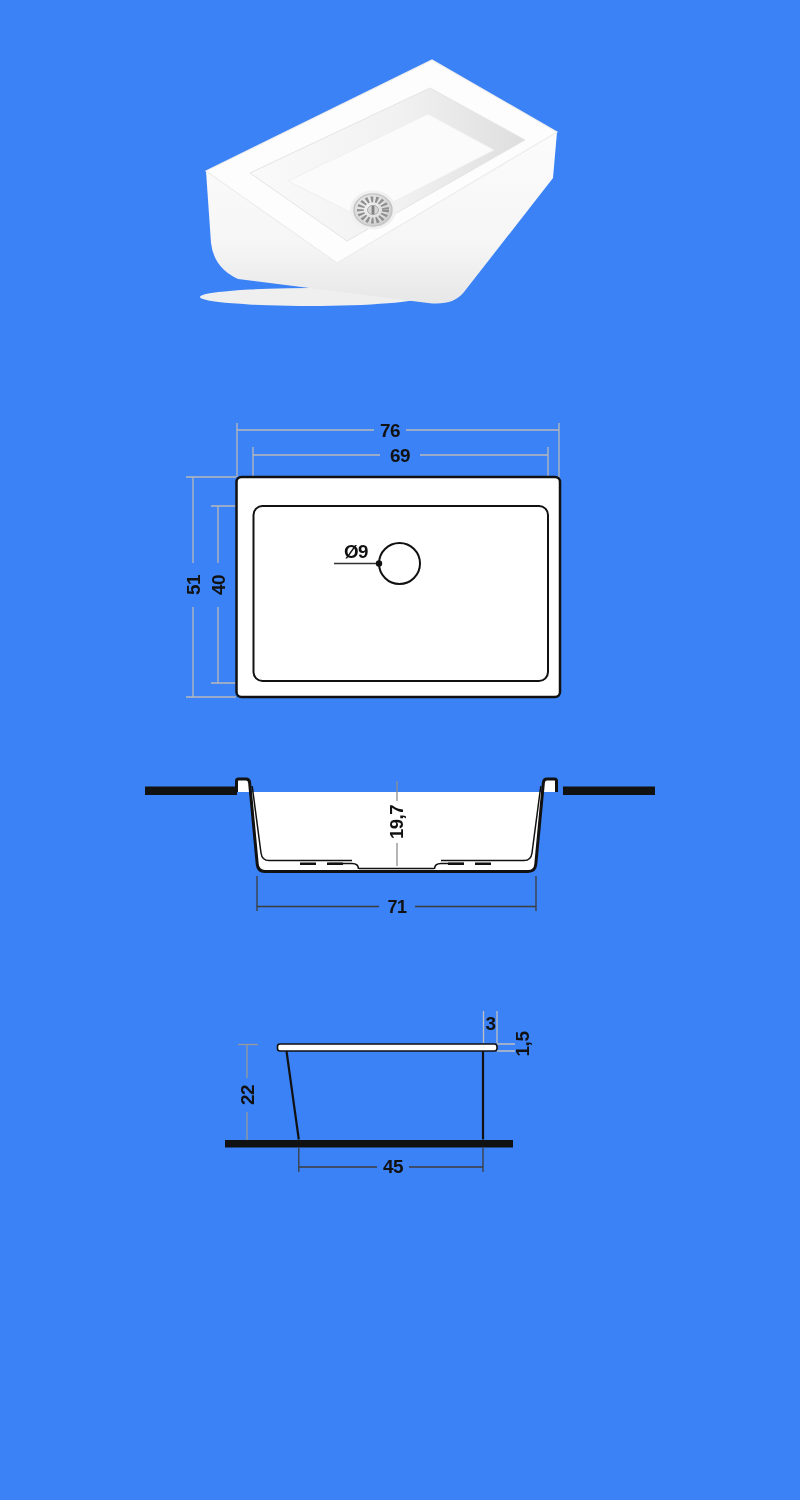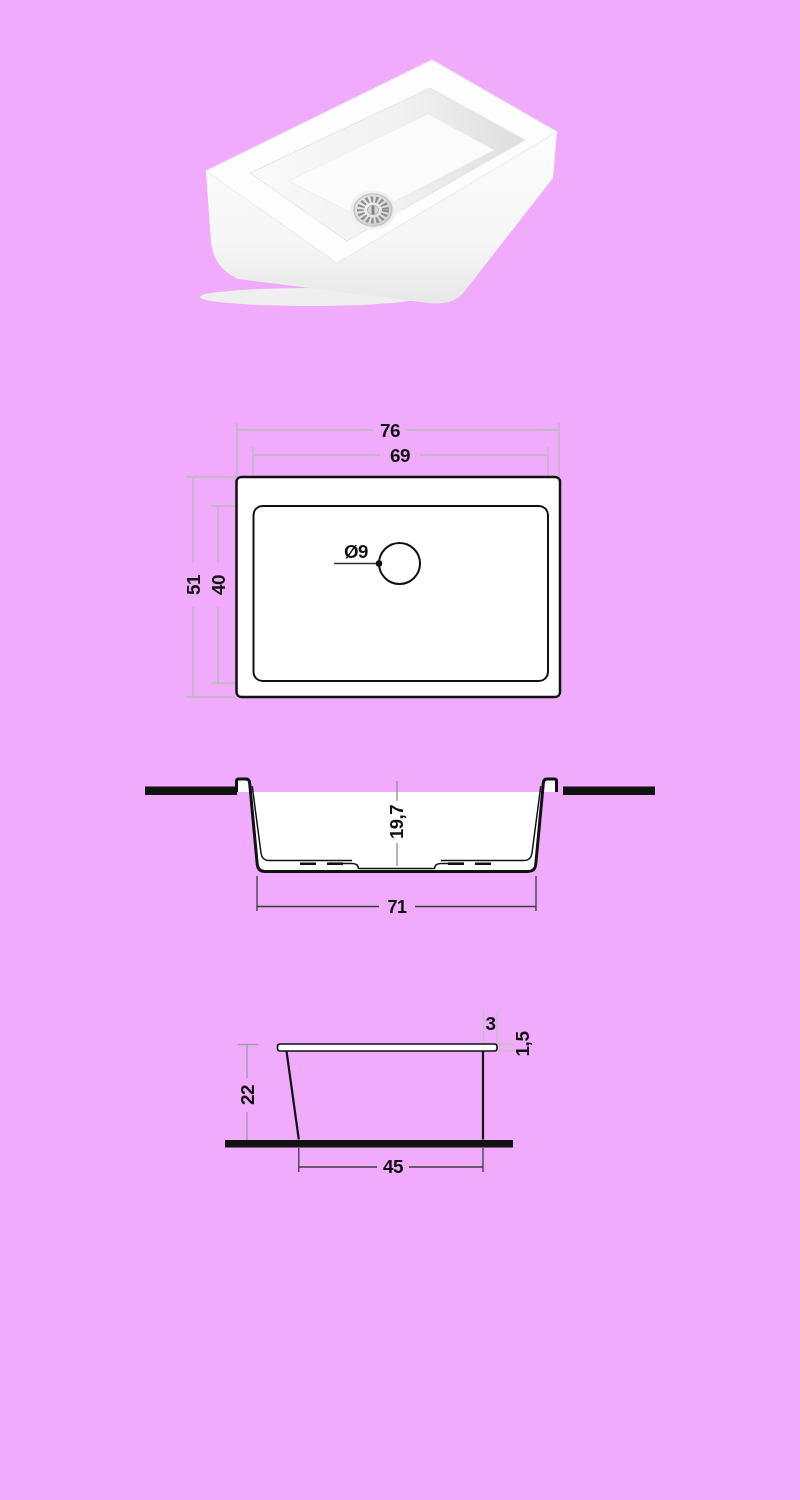--- a/index.html
+++ b/index.html
@@ -1,16 +1,16 @@
 <!DOCTYPE html>
 <html><head>
 <meta charset="utf-8">
 <style>
   html,body{margin:0;padding:0;background:#ffffff;}
-  .screen{position:relative;width:800px;height:1500px;background:#f0abfc;overflow:hidden;
+  .screen{position:relative;width:800px;height:1500px;background:#3b82f6;overflow:hidden;
           font-family:"Liberation Sans",sans-serif;}
   svg{position:absolute;left:0;top:0;}
   text{font-family:"Liberation Sans","DejaVu Sans",sans-serif;font-weight:bold;fill:#111111;
        font-size:18px;letter-spacing:-0.5px;}
 </style>
 </head>
 <body>
 
 <div class="screen">
 <svg width="800" height="1500" viewBox="0 0 800 1500">

